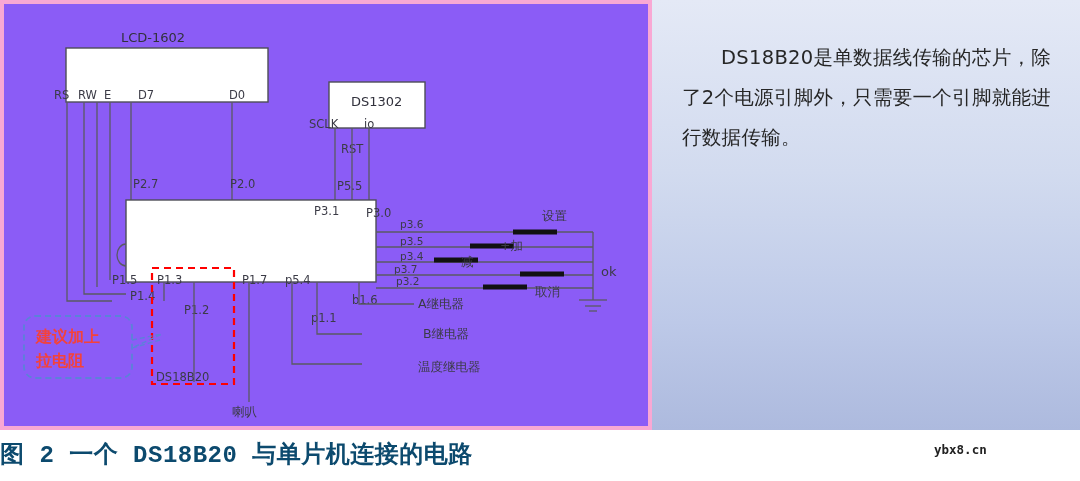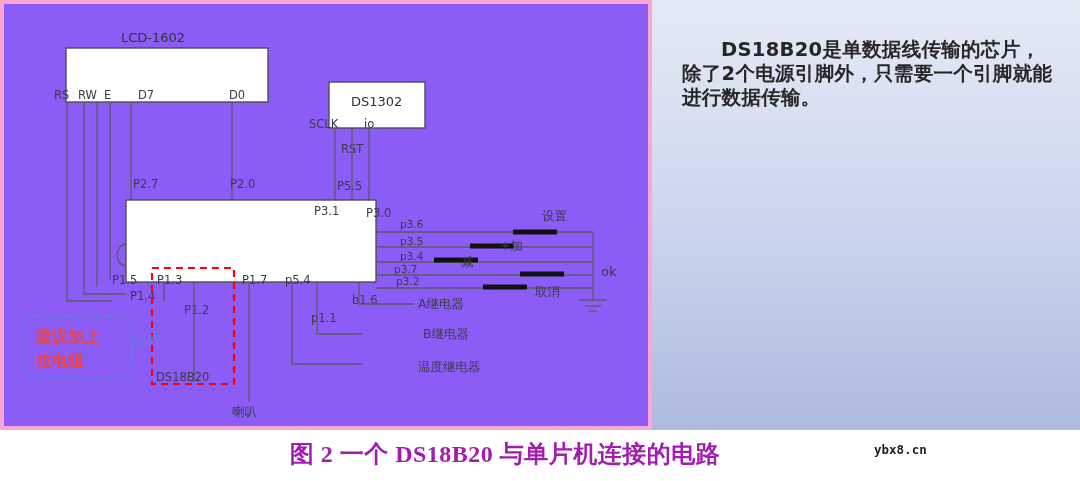--- a/index.html
+++ b/index.html
@@ -8,30 +8,30 @@
 
   
   #diagram-panel{position:absolute;left:0;top:0;width:652px;height:430px;
       background:#8b5cf6;border:4px solid #f9a8d4;box-sizing:border-box;}
   #schematic{position:absolute;left:0;top:0;}
 
   
   #text-panel{position:absolute;left:652px;top:0;width:428px;height:430px;
       background:linear-gradient(180deg,#e4e9f6 0%,#d2dbef 40%,#bdc9e8 75%,#adbade 100%);
       box-sizing:border-box;padding:38px 26px 0 30px;}
-  #text-panel p{margin:0 0 6px 0;font-size:19.5px;line-height:24px;color:#262626;
-      font-family:"DejaVu Sans","Liberation Sans",sans-serif;letter-spacing:.3px;font-weight:bold;}
+  #text-panel p{margin:0 0 6px 0;font-size:19.5px;line-height:40px;color:#262626;
+      font-family:"DejaVu Sans","Liberation Sans",sans-serif;letter-spacing:.3px;}
   #text-panel p.indent{text-indent:2em;}
 
   
   #caption-bar{position:absolute;left:0;top:430px;width:1080px;height:51px;background:#ffffff;}
-  #caption{position:absolute;left:0;top:438px;width:1010px;text-align:center;
-      font-size:24px;color:#a21caf;font-family:Liberation Serif, serif;
+  #caption{position:absolute;left:0;top:438px;width:1010px;
+      font-size:24px;color:#0c4a6e;font-family:Liberation Mono, monospace;
       font-weight:600;letter-spacing:.5px;}
-  #watermark{position:absolute;left:874px;top:442px;font-size:12.5px;color:#222;
+  #watermark{position:absolute;left:934px;top:442px;font-size:12.5px;color:#222;
       font-family:"DejaVu Sans Mono","Liberation Mono",monospace;font-weight:bold;}
 
   svg text{font-family:"DejaVu Sans","Liberation Sans",sans-serif;fill:#3b3b46;}
   .pin{font-size:11.5px;}
   .pin-s{font-size:10.5px;}
   .chip{font-size:13px;fill:#31313c;}
   .cn{font-size:12.5px;fill:#3b3b46;}
   .ok{font-size:13px;fill:#3b3b46;}
   .callout-txt{font-size:16px;fill:#f4423a;font-weight:bold;}
   .w{stroke:#5a5a62;stroke-width:1.3;fill:none;}

